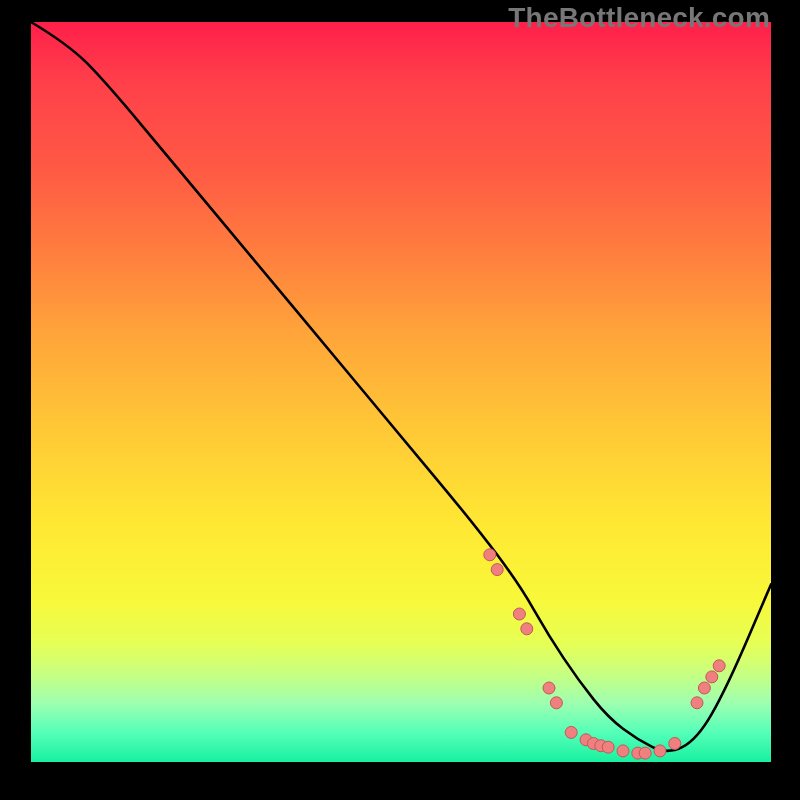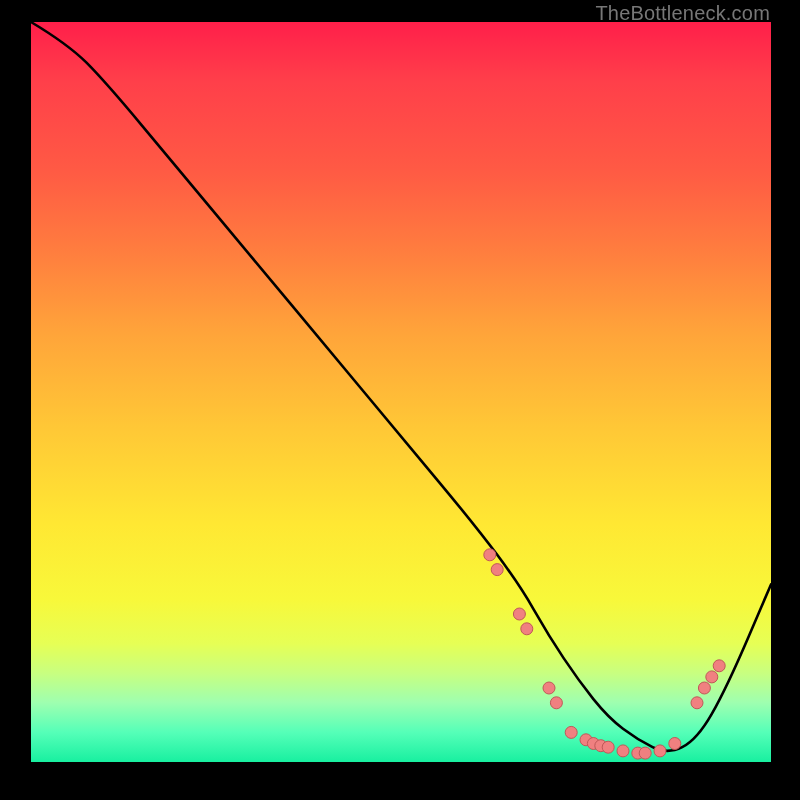--- a/index.html
+++ b/index.html
@@ -40,22 +40,22 @@
       #9effb0 92%,
       #55ffb8 96%,
       #18f0a0 100%
     );
   }
   .attribution {
     position: absolute;
     top: 2px;
     right: 30px;
     color: #777;
-    font-size: 20px;
-    font-weight: 400;
+    font-size: 28px;
+    font-weight: 700;
     letter-spacing: 0.2px;
   }
   svg.curve {
     position: absolute;
     left: 0;
     top: 0;
     width: 740px;
     height: 740px;
     overflow: visible;
   }

